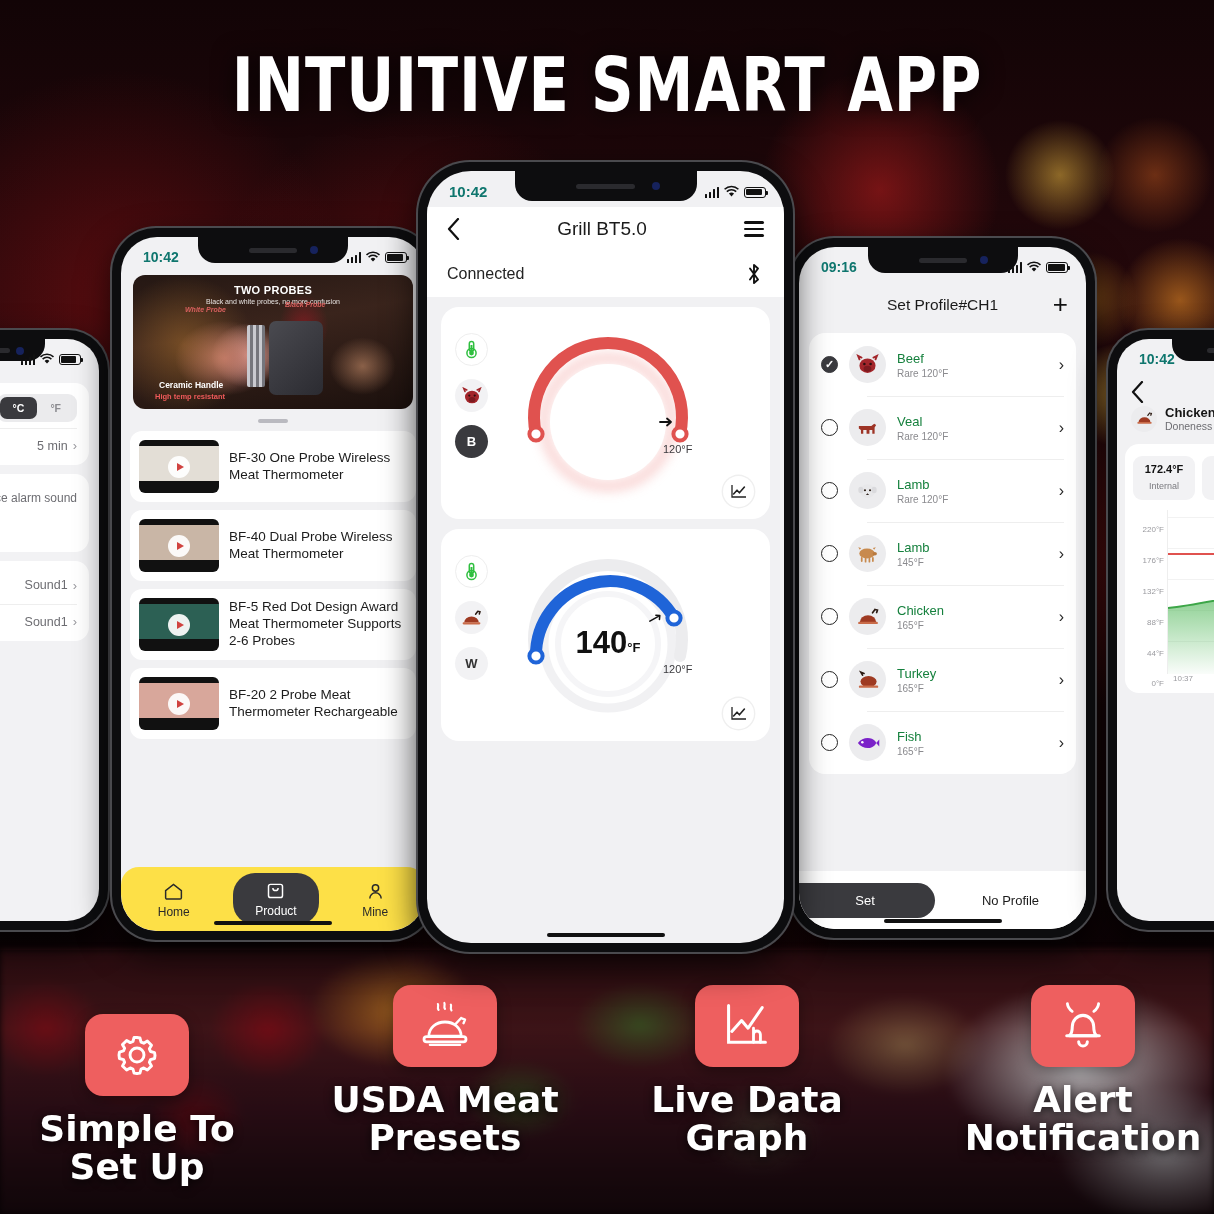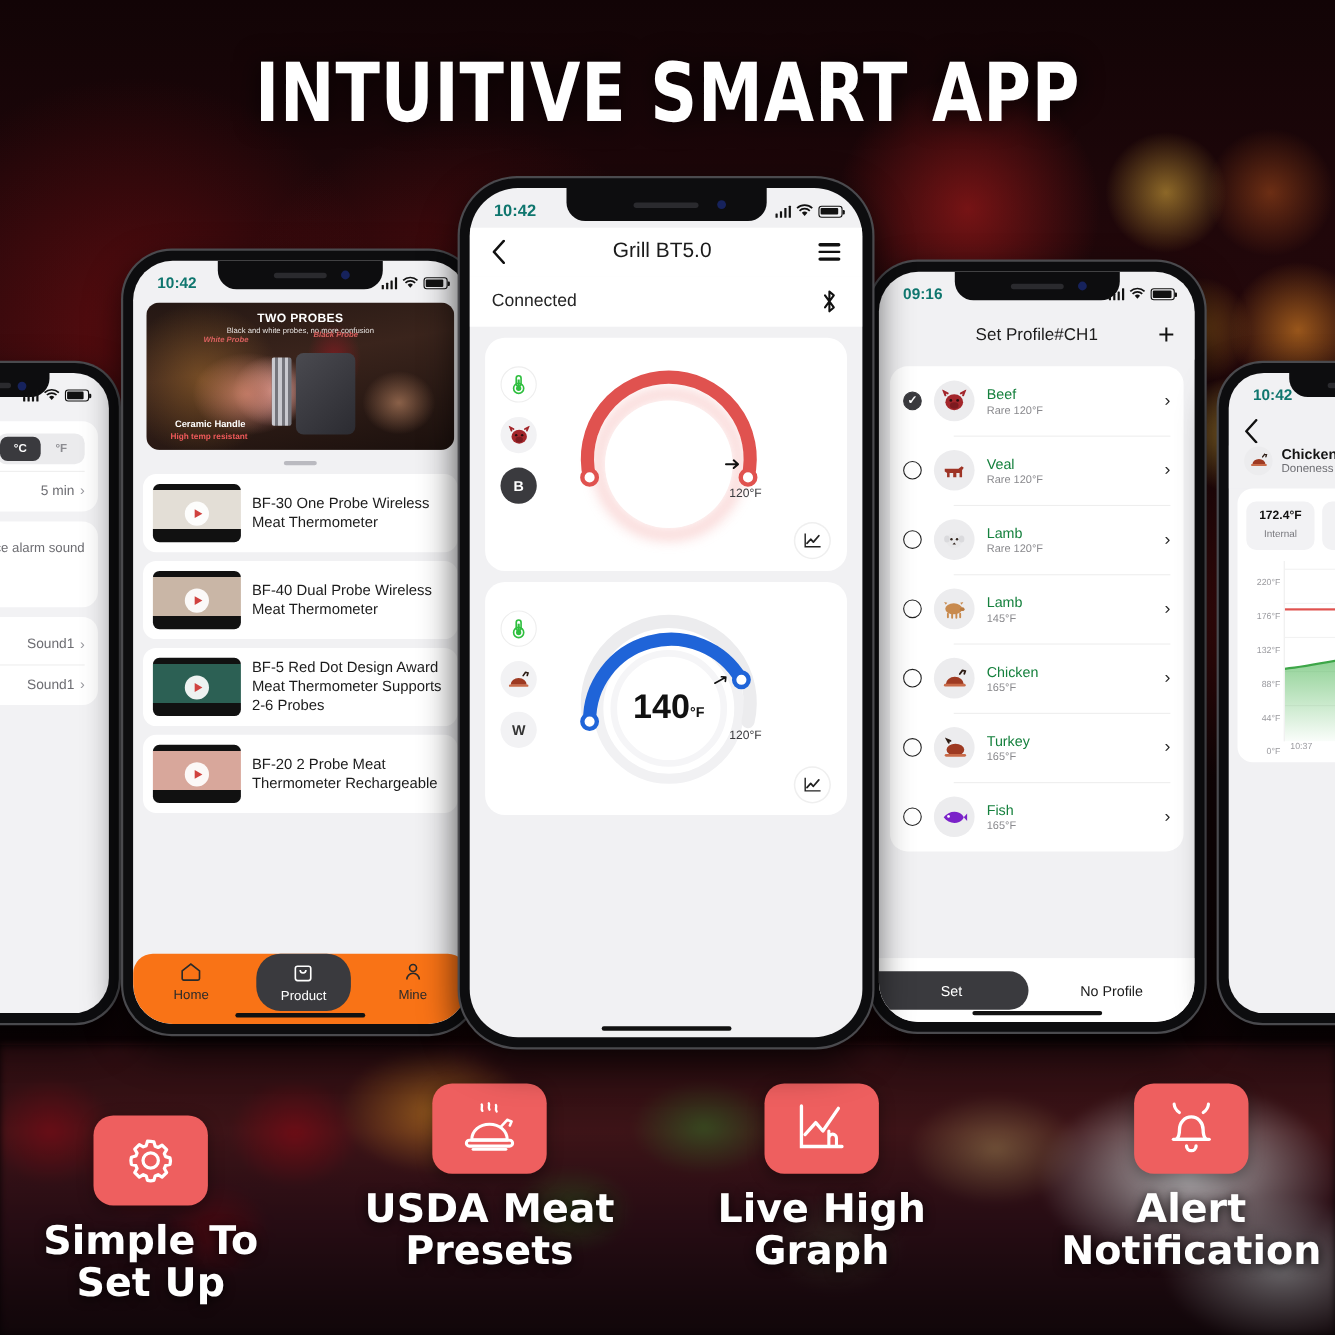--- a/index.html
+++ b/index.html
@@ -154,22 +154,22 @@
            background: linear-gradient(180deg,#111 0 11%, #d8cfc6 11% 78%, #111 78% 100%); }
   .thumb.t1 { background: linear-gradient(180deg,#111 0 11%, #e3ded6 11% 78%, #111 78% 100%); }
   .thumb.t2 { background: linear-gradient(180deg,#111 0 11%, #c9b6a6 11% 78%, #111 78% 100%); }
   .thumb.t3 { background: linear-gradient(180deg,#111 0 11%, #2c6054 11% 78%, #111 78% 100%); }
   .thumb.t4 { background: linear-gradient(180deg,#111 0 11%, #d8a79b 11% 78%, #111 78% 100%); }
   .play { position:absolute; left:50%; top:50%; transform:translate(-50%,-50%);
           width:22px; height:22px; border-radius:50%; background:rgba(255,255,255,.92);
           display:flex; align-items:center; justify-content:center; }
   .play::after { content:""; border-left:7px solid #d0423f; border-top:4.6px solid transparent; border-bottom:4.6px solid transparent; margin-left:2px; }
   .prod-title { font-size: 13.5px; line-height: 1.25; color:#1c1c1c; }
-  .tabbar { position:absolute; left:0; right:0; bottom:0; height:64px; background:#f97316;
-            border-radius: 18px 18px 36px 36px; display:flex; align-items:flex-start; justify-content:space-around; padding:0 10px 6px; }
+  .tabbar { position:absolute; left:0; right:0; bottom:0; height:64px; background:#fde047;
+            border-radius: 18px 18px 36px 36px; display:flex; align-items:flex-end; justify-content:space-around; padding:0 10px 6px; }
   .tab { display:flex; flex-direction:column; align-items:center; gap:3px; font-size:12px; color:#2a2a2a; padding: 6px 10px; }
   .tab.active { background:#3a3a3e; color:#fff; border-radius:22px; padding: 7px 22px; }
   .home-indicator { position:absolute; left:50%; transform:translateX(-50%); bottom:6px; width:118px; height:4px; background:#111; border-radius:3px; }
 
   
   #phone-main { left: 418px; top: 162px; width: 375px; height: 790px; border-radius: 52px; z-index: 5; }
   #phone-main .screen { background:#f1f1f3; border-radius: 44px; }
   #phone-main .notch { width: 182px; height: 30px; }
   #phone-main .statusbar { font-size: 15px; }
   .navbar { margin-top: 36px; height: 44px; display:flex; align-items:center; justify-content:space-between; padding: 3px 20px; background:#fff; }
@@ -815,21 +815,21 @@
 
 <div class="feature" style="left:622px; top:985px">
   <div class="feat-icon" style="background:#ee5f5f">
     <svg width="52" height="50" viewBox="0 0 48 46">
       <path d="M7 4v34h34" fill="none" stroke="#fff" stroke-width="2.8" stroke-linecap="round"></path>
       <path d="M10 28 19 18l6 7L38 6" fill="none" stroke="#fff" stroke-width="2.8" stroke-linejoin="round" stroke-linecap="round"></path>
       <path d="M30 25v13M30 31c0-2 1.4-3.4 3.2-3.4S36.4 29 36.4 31v7" fill="none" stroke="#fff" stroke-width="2.6" stroke-linecap="round"></path>
     </svg>
   </div>
   <div class="feat-label">
-    <div>Live High</div>
+    <div>Live Data</div>
     <div>Graph</div>
   </div>
 </div>
 
 <div class="feature" style="left:958px; top:985px">
   <div class="feat-icon" style="background:#ee5f5f">
     <svg width="52" height="52" viewBox="0 0 48 48">
       <path d="M14 10.5C11.4 8.6 9.8 6 9.6 3.4M34 10.5c2.6-1.9 4.2-4.5 4.4-7.1" fill="none" stroke="#fff" stroke-width="2.6" stroke-linecap="round"></path>
       <path d="M11.5 33c2.4-2.1 2.6-4.6 2.6-8.2 0-6 4.4-10.6 9.9-10.6s9.9 4.6 9.9 10.6c0 3.6.2 6.1 2.6 8.2Z" fill="none" stroke="#fff" stroke-width="2.8" stroke-linejoin="round"></path>
       <path d="M9 33h30" stroke="#fff" stroke-width="2.8" stroke-linecap="round"></path>

